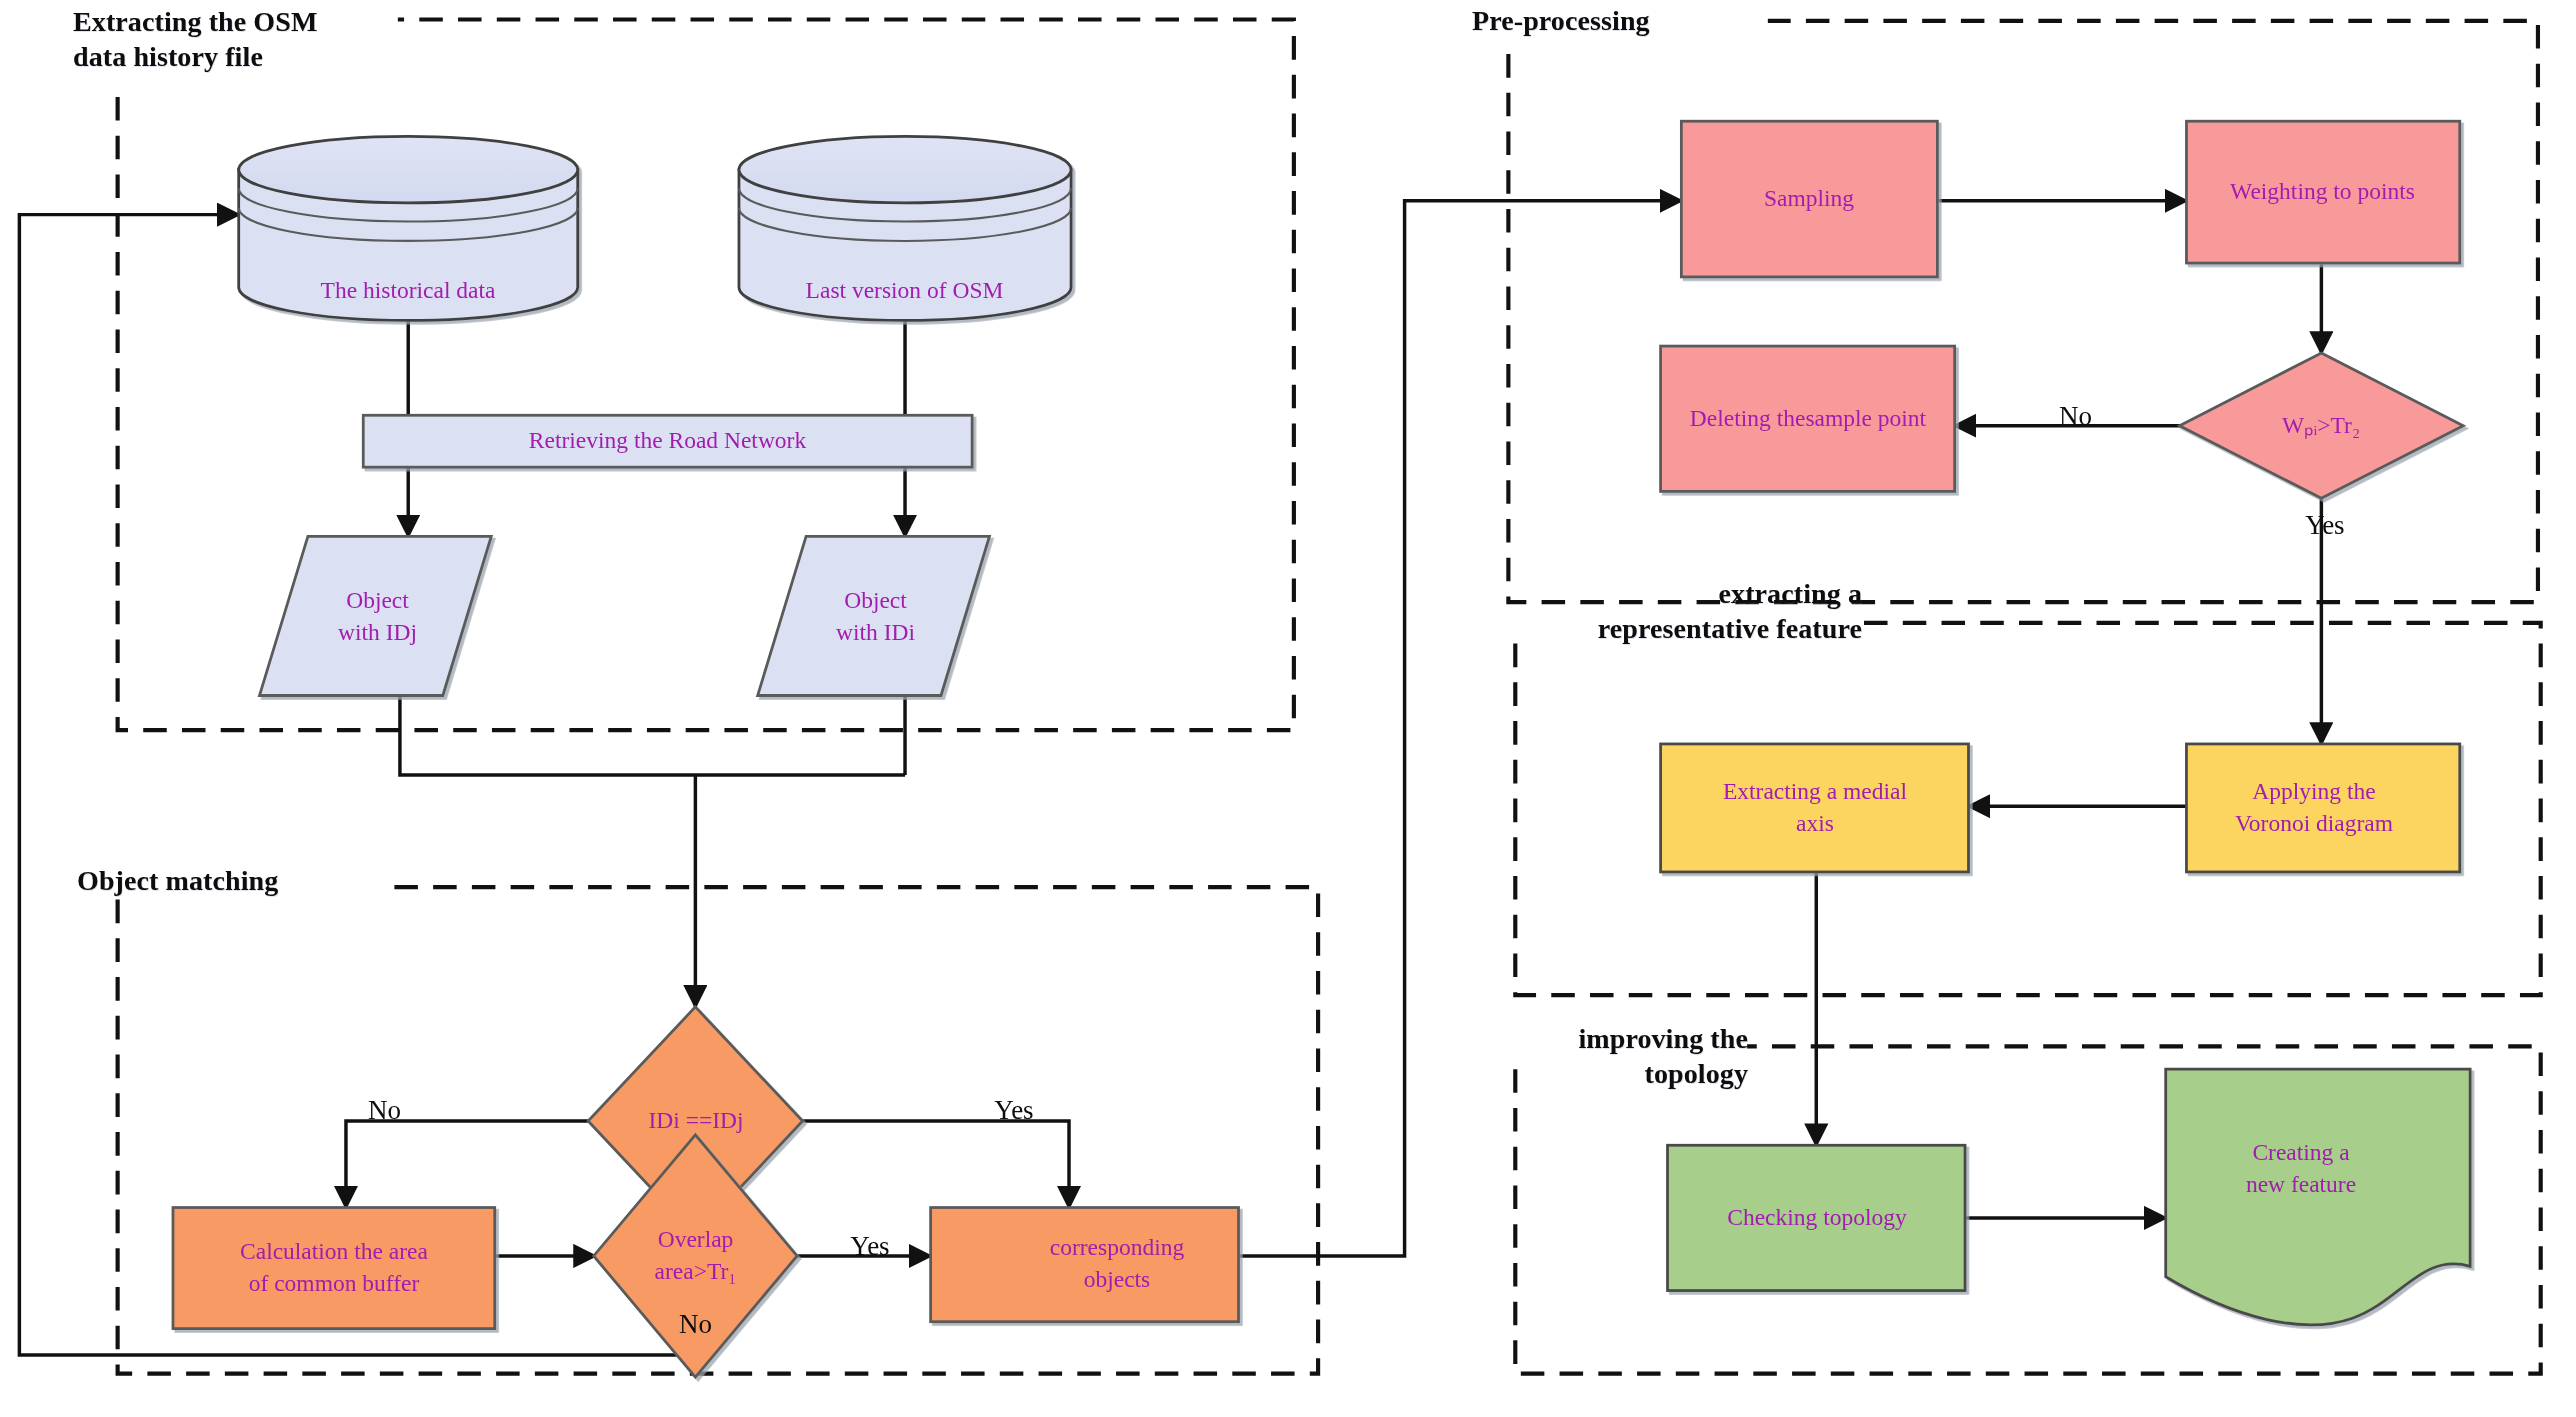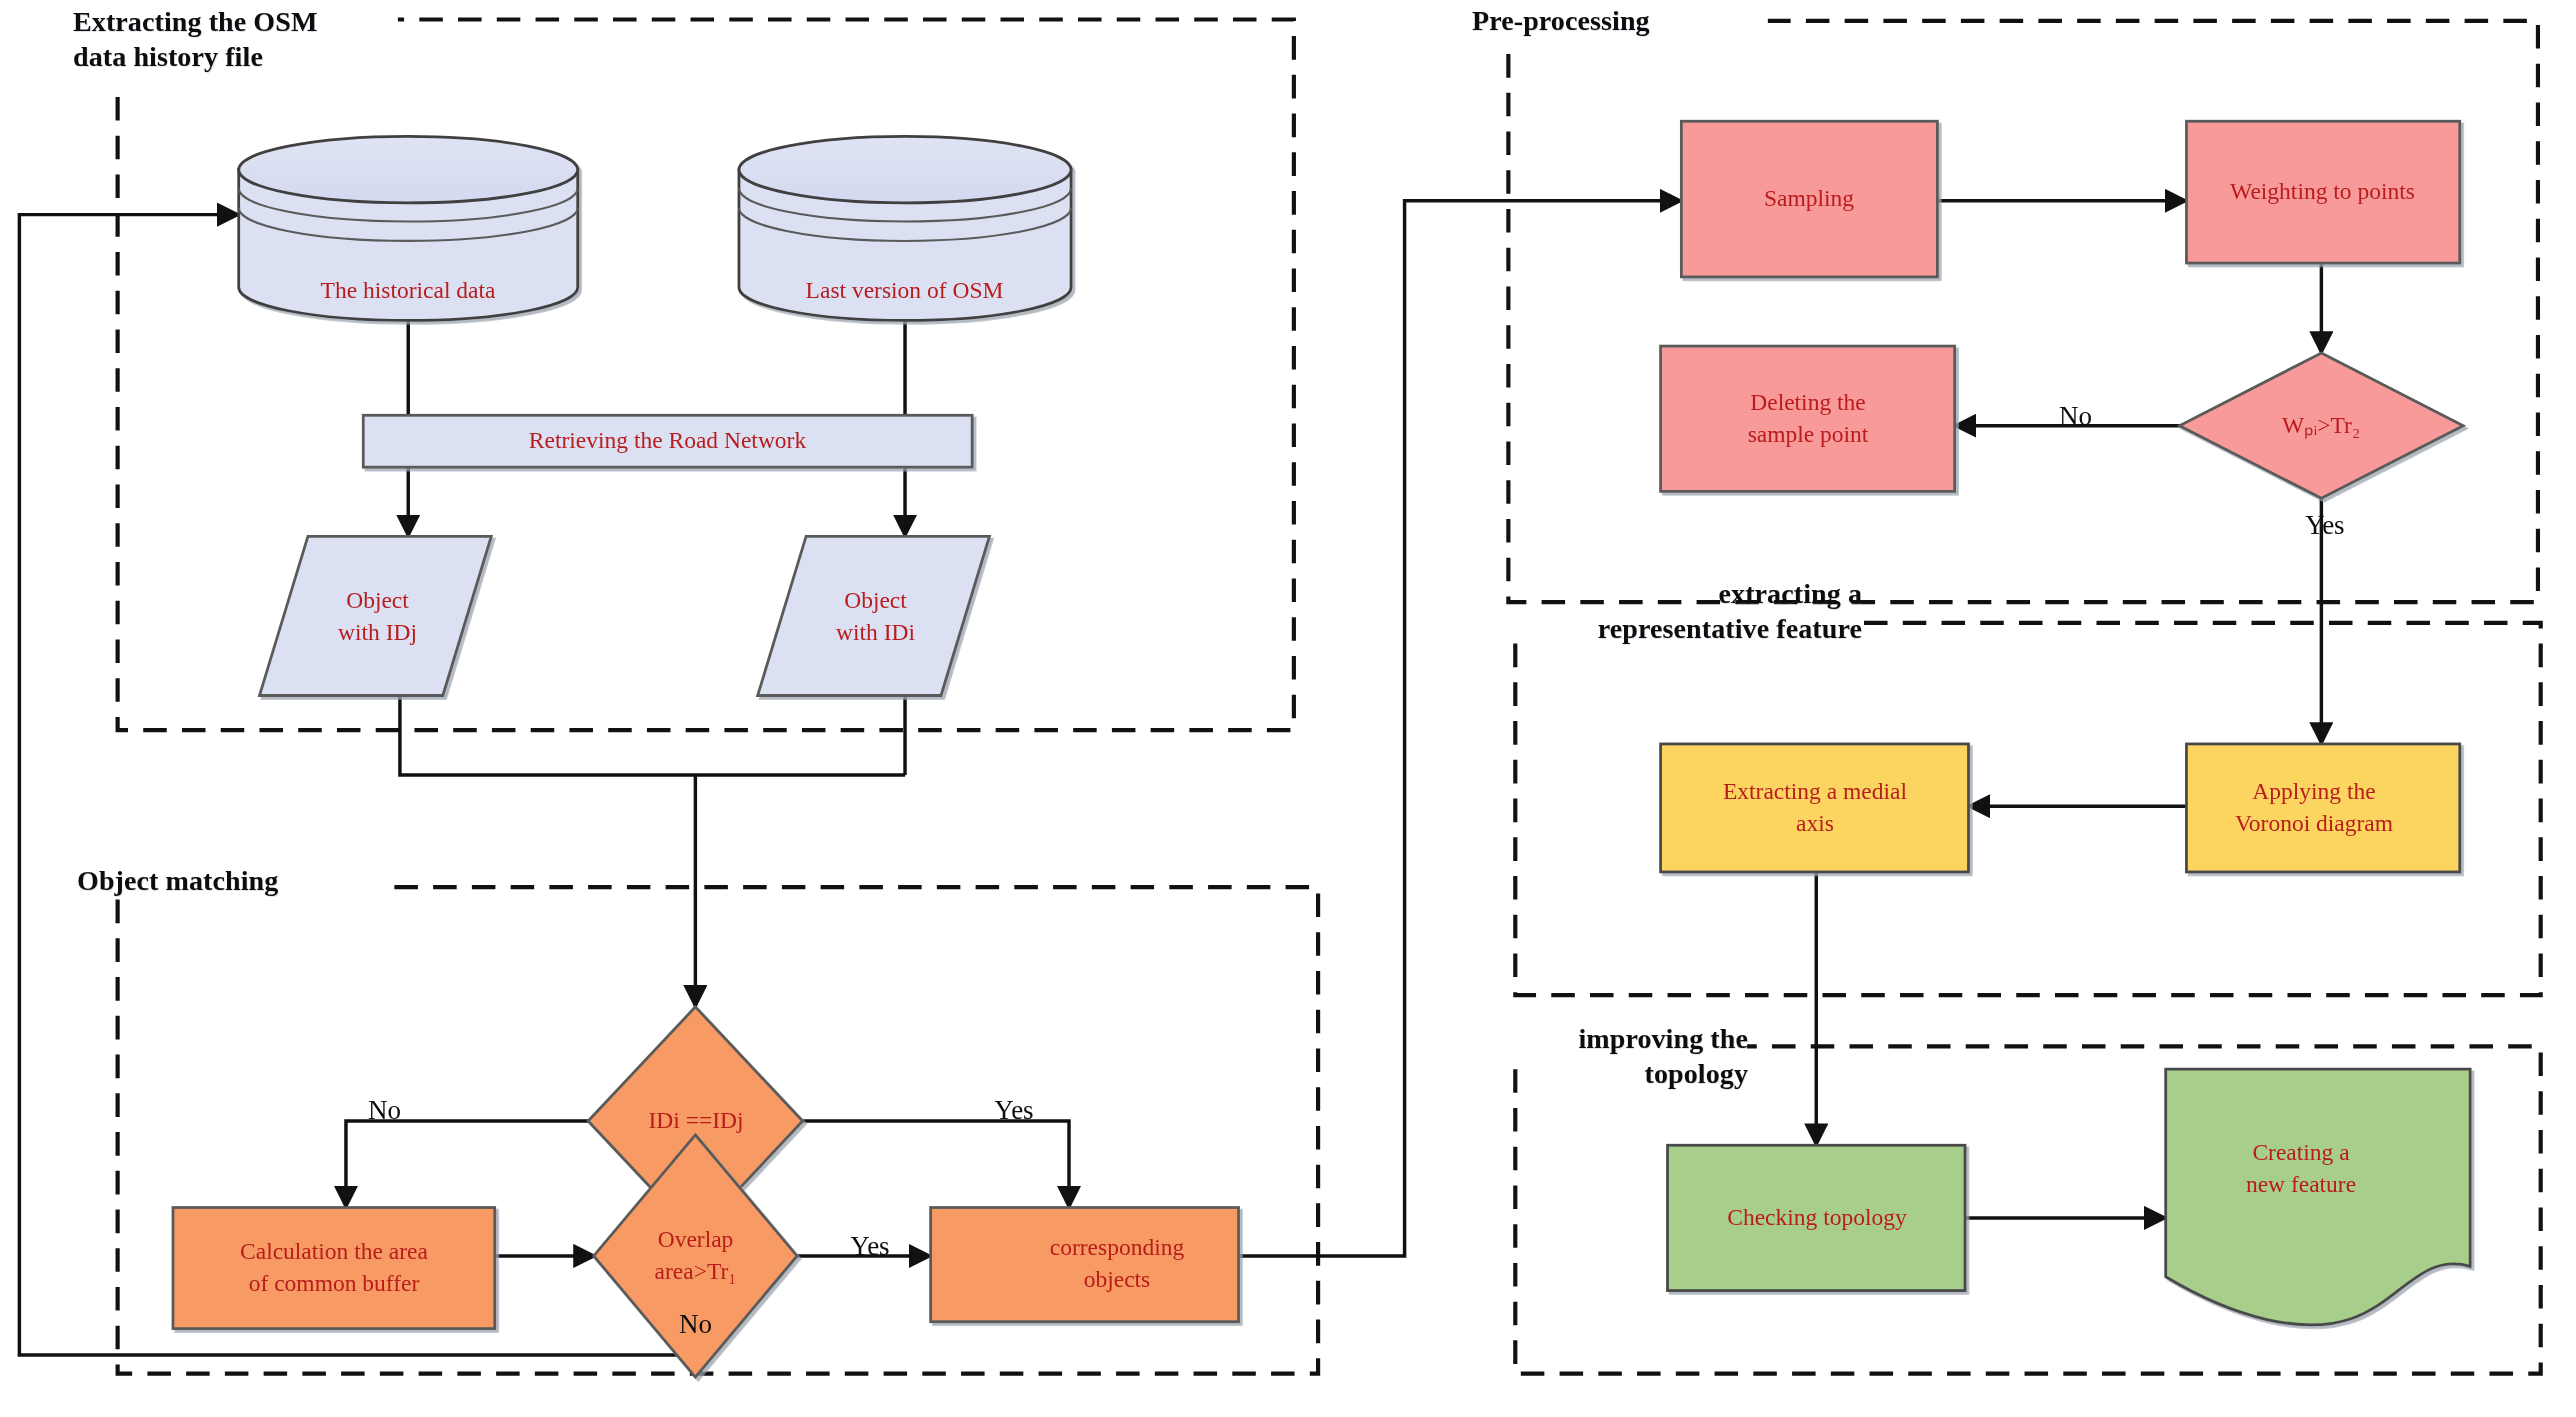--- a/index.html
+++ b/index.html
@@ -7,21 +7,21 @@
   #root{position:relative;width:2576px;height:1418px;background:#fff;overflow:hidden;}
   svg.diagram{position:absolute;left:0;top:0;width:2576px;height:1418px;}
   .sect-label{
     position:absolute;font-family:"Liberation Serif", serif;font-weight:bold;
     color:#0d0d0d;font-size:28px;line-height:1.25;letter-spacing:0.1px;
     text-shadow:0.7px 0.7px 0 rgba(120,140,180,.25);
   }
   .sect-label.r{text-align:right;}
   .node-label{
     position:absolute;display:flex;align-items:center;justify-content:center;
-    text-align:left;font-family:"Liberation Serif", serif;color:#b91c1c;
+    text-align:left;font-family:"Liberation Serif", serif;color:#a21caf;
     font-size:23.5px;line-height:1.35;pointer-events:none;
   }
   .edge-label{
     position:absolute;font-family:"Liberation Serif", serif;color:#0d0d0d;
     font-size:27px;line-height:1;text-align:center;
   }
 </style>
 </head>
 <body>
 
@@ -250,21 +250,21 @@
   </div>
 
   <div class="node-label" style="left:2186px;top:121px;width:273px;height:142px;">
     <span>Weighting to points</span>
   </div>
 
   <div class="node-label" style="left:2231px;top:405px;width:180px;height:42px;">
     <span>Wₚᵢ&gt;Tr₂</span>
   </div>
 
-  <div class="node-label" style="left:1661px;top:346px;width:294px;height:145px;flex-direction:column;">
+  <div class="node-label" style="left:1661px;top:346px;width:294px;height:145px;flex-direction:row;">
     <span>Deleting the</span>
     <span>sample point</span>
   </div>
 
   <div class="node-label" style="left:2186px;top:744px;width:256px;height:128px;flex-direction:column;">
     <span>Applying the</span>
     <span>Voronoi diagram</span>
   </div>
 
   <div class="node-label" style="left:1661px;top:744px;width:308px;height:128px;flex-direction:column;">

